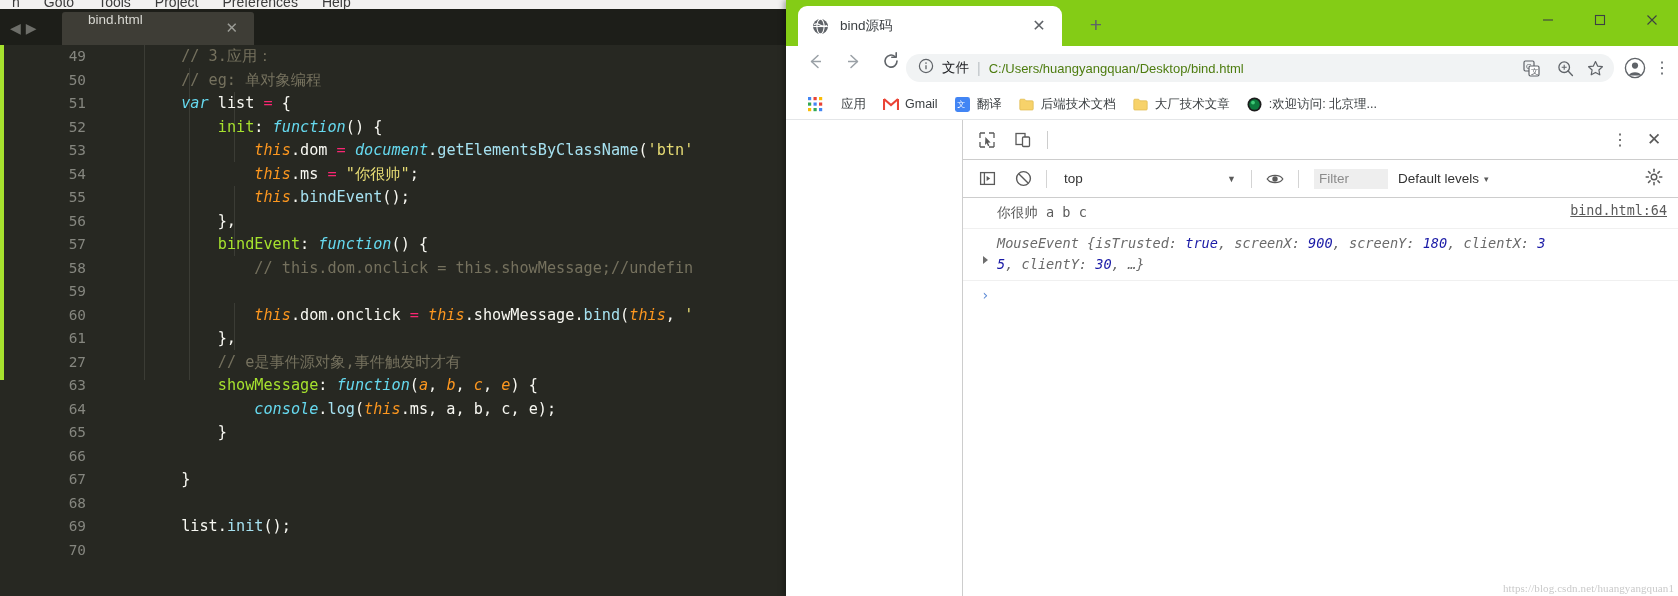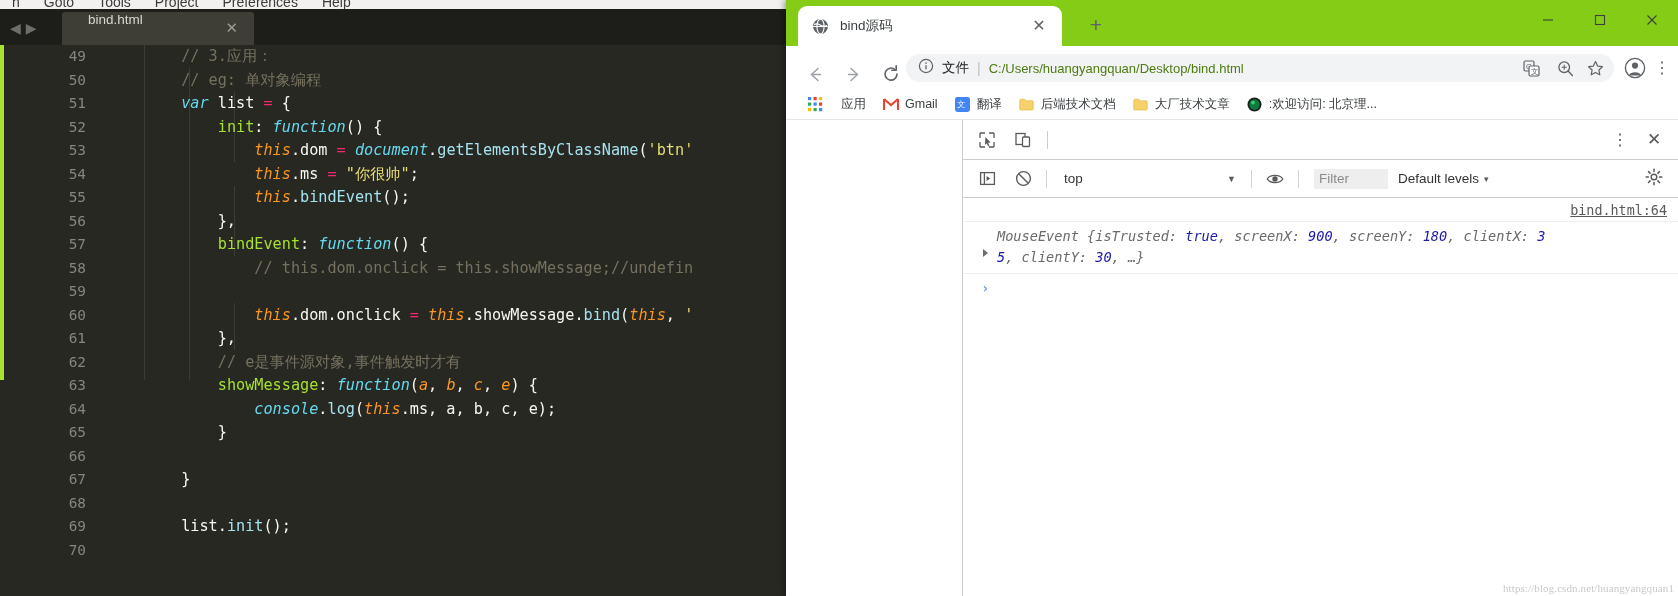--- a/index.html
+++ b/index.html
@@ -145,21 +145,21 @@
   }
   #winctrls div {
     width: 52px; height: 40px;
     display: flex; align-items: center; justify-content: center;
     color: #3c4043; font-size: 14px;
   }
 
   #chrome-toolbar {
     position: absolute; left: 0; top: 46px; width: 892px; height: 43px;
     background: #ffffff;
-    display: flex; align-items: flex-end;
+    display: flex; align-items: flex-start;
   }
   .navbtn {
     width: 30px; height: 30px; margin-left: 8px;
     display: flex; align-items: center; justify-content: center;
     color: #5f6368;
   }
   .navbtn.first { margin-left: 14px; }
   #omnibox {
     position: absolute; left: 120px; top: 8px;
     width: 708px; height: 28px;
@@ -360,21 +360,21 @@
         <div class="ln">52</div>
         <div class="ln">53</div>
         <div class="ln">54</div>
         <div class="ln">55</div>
         <div class="ln">56</div>
         <div class="ln">57</div>
         <div class="ln">58</div>
         <div class="ln">59</div>
         <div class="ln">60</div>
         <div class="ln">61</div>
-        <div class="ln">62</div>
+        <div class="ln">27</div>
         <div class="ln">63</div>
         <div class="ln">64</div>
         <div class="ln">65</div>
         <div class="ln">66</div>
         <div class="ln">67</div>
         <div class="ln">68</div>
         <div class="ln">69</div>
         <div class="ln">70</div>
       </div>
     <div class="ind-guides">
@@ -615,20 +615,21 @@
               <path d="M12.9 12.9 L14.5 14.5"></path>
               <path d="M14.5 3.5 L12.9 5.1"></path>
               <path d="M5.1 12.9 L3.5 14.5"></path>
             </g>
           </svg>
       </div>
     </div>
 
     <div id="console-output">
       <div class="cmsg">
+          <div class="body"><span>你很帅 a b c</span></div>
           <a class="srclink">bind.html:64</a>
         </div>
         <div class="cmsg">
           <span class="arrow"></span>
           <div class="body"><span class="jsobj">MouseEvent </span><span class="jsobj">{isTrusted: </span><span class="jsval">true</span><span class="jsobj">, screenX: </span><span class="jsval">900</span><span class="jsobj">, screenY: </span><span class="jsval">180</span><span class="jsobj">, clientX: </span><span class="jsval">35</span><span class="jsobj">, clientY: </span><span class="jsval">30</span><span class="jsobj">, …}</span></div>
         </div>
         <div id="prompt-row">
         <span class="pchev">›</span>
       </div>
     </div>

